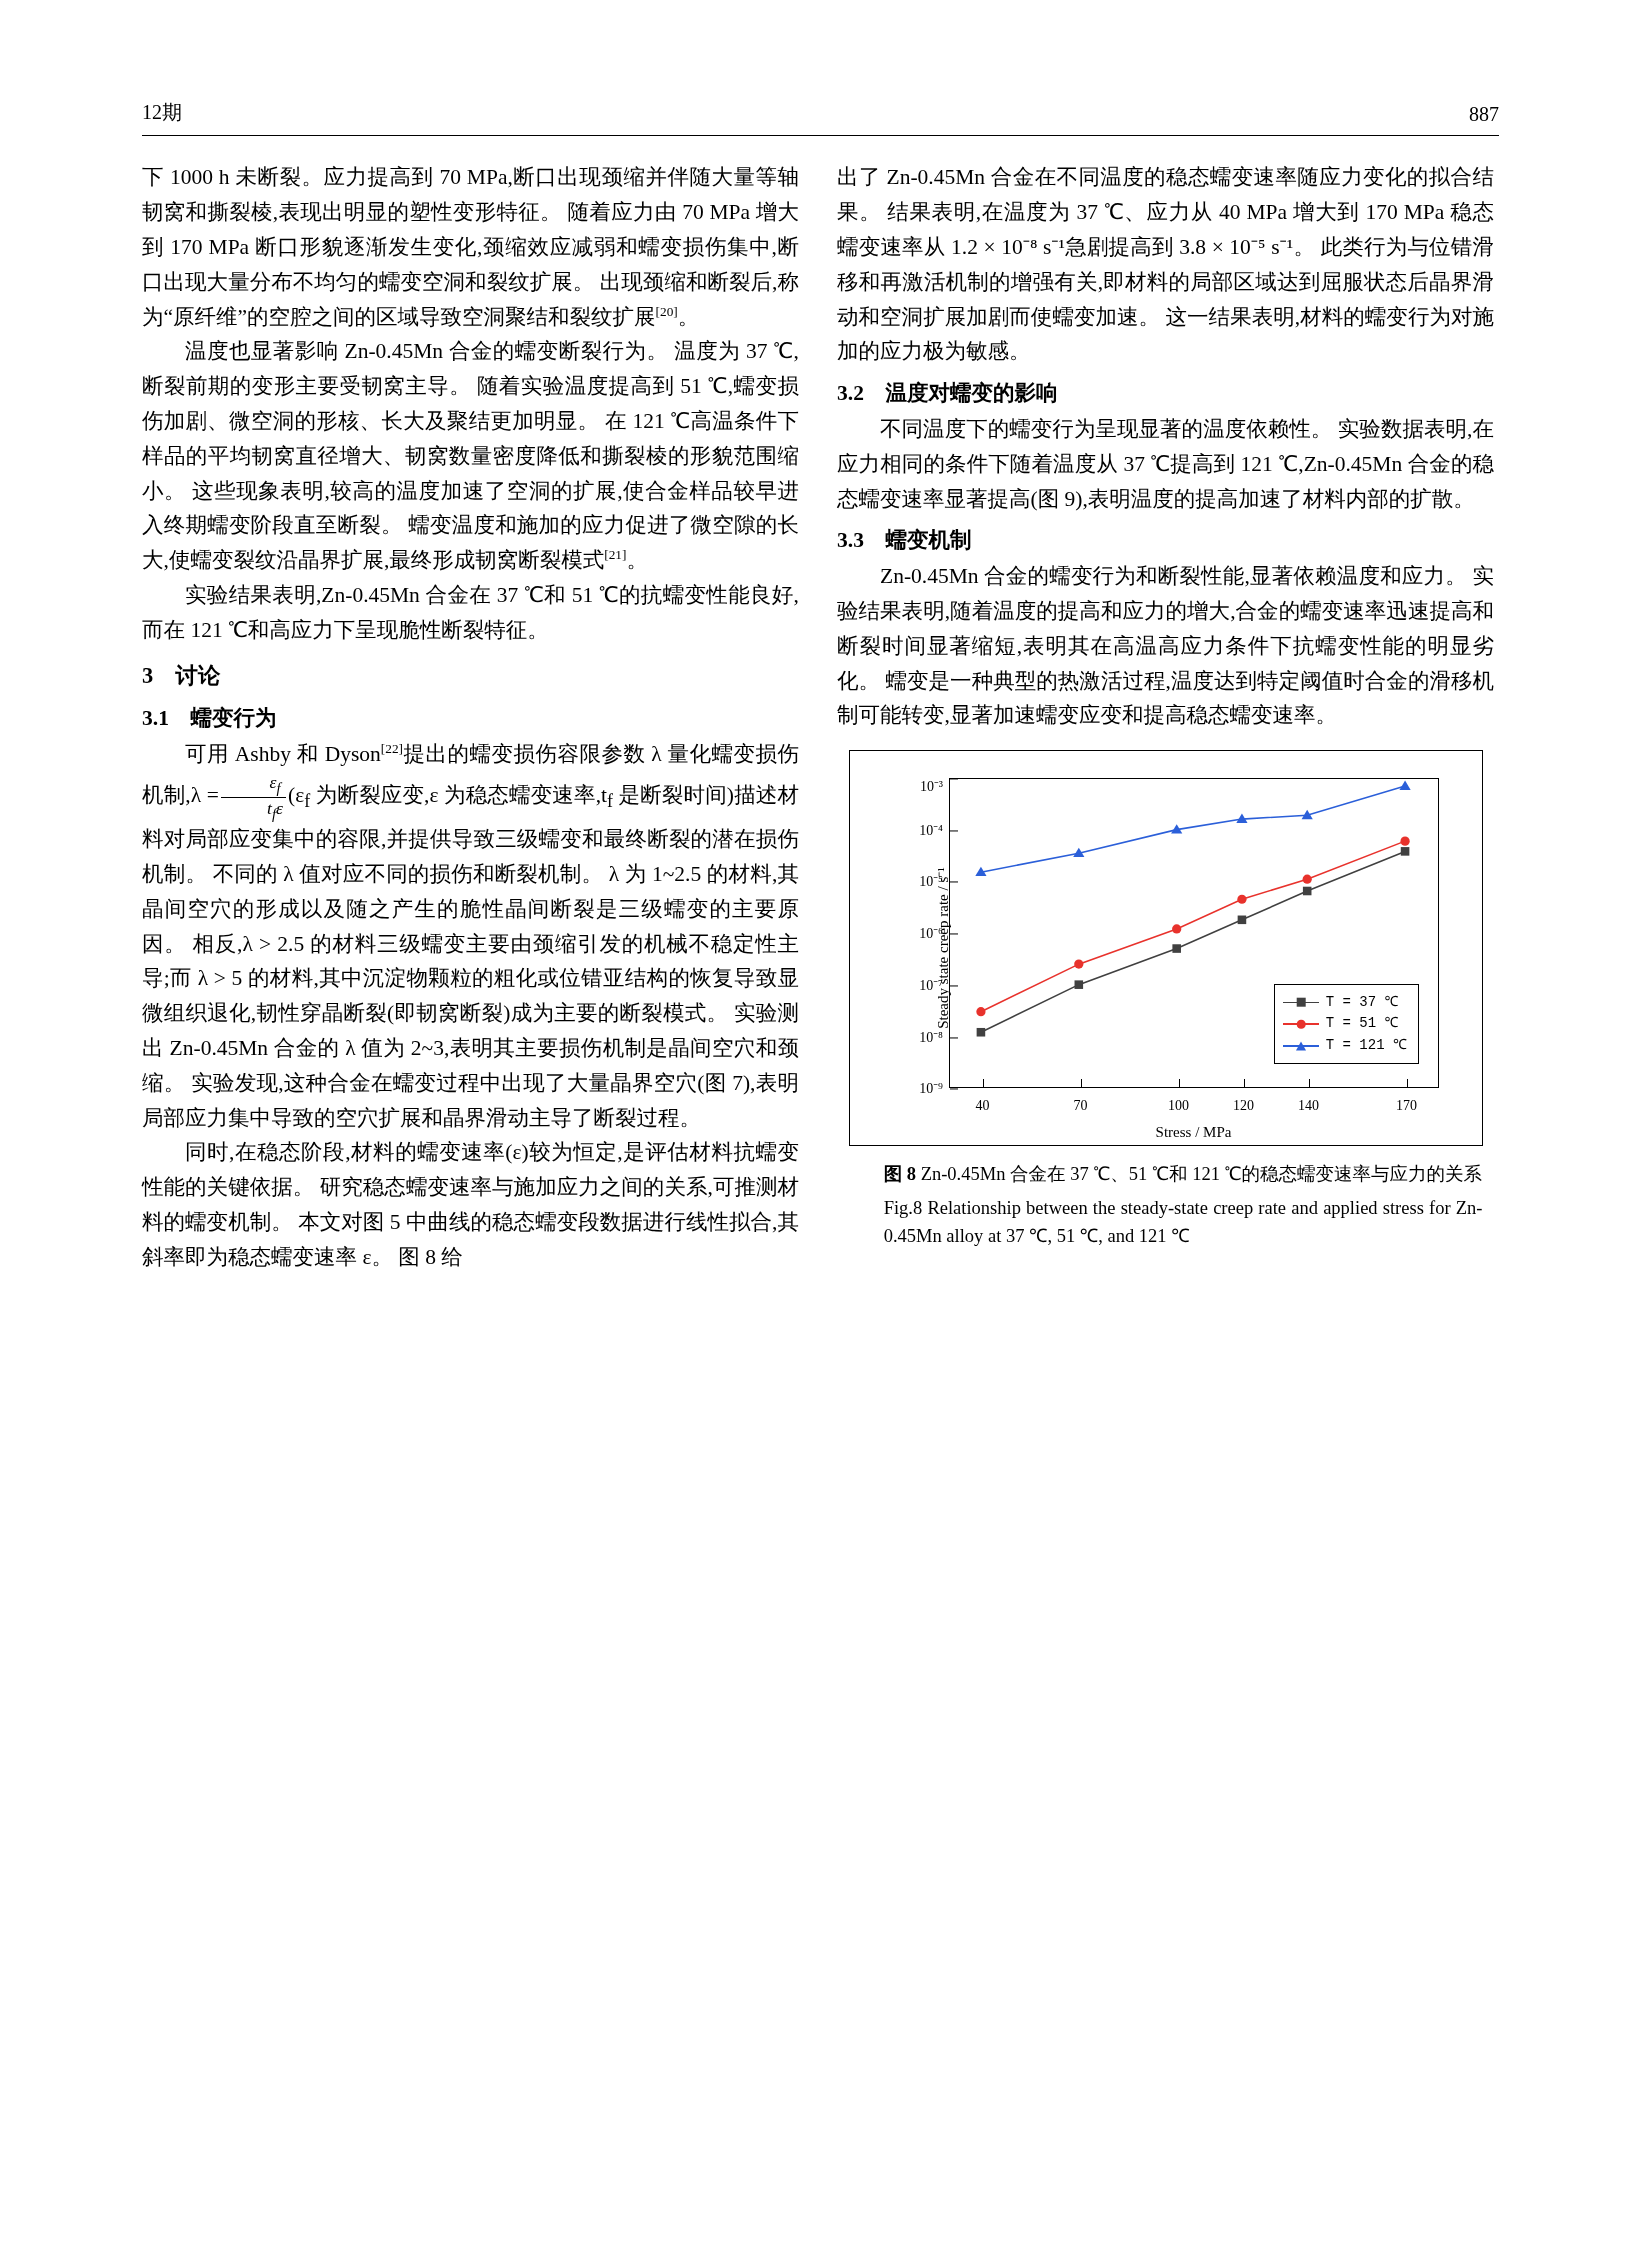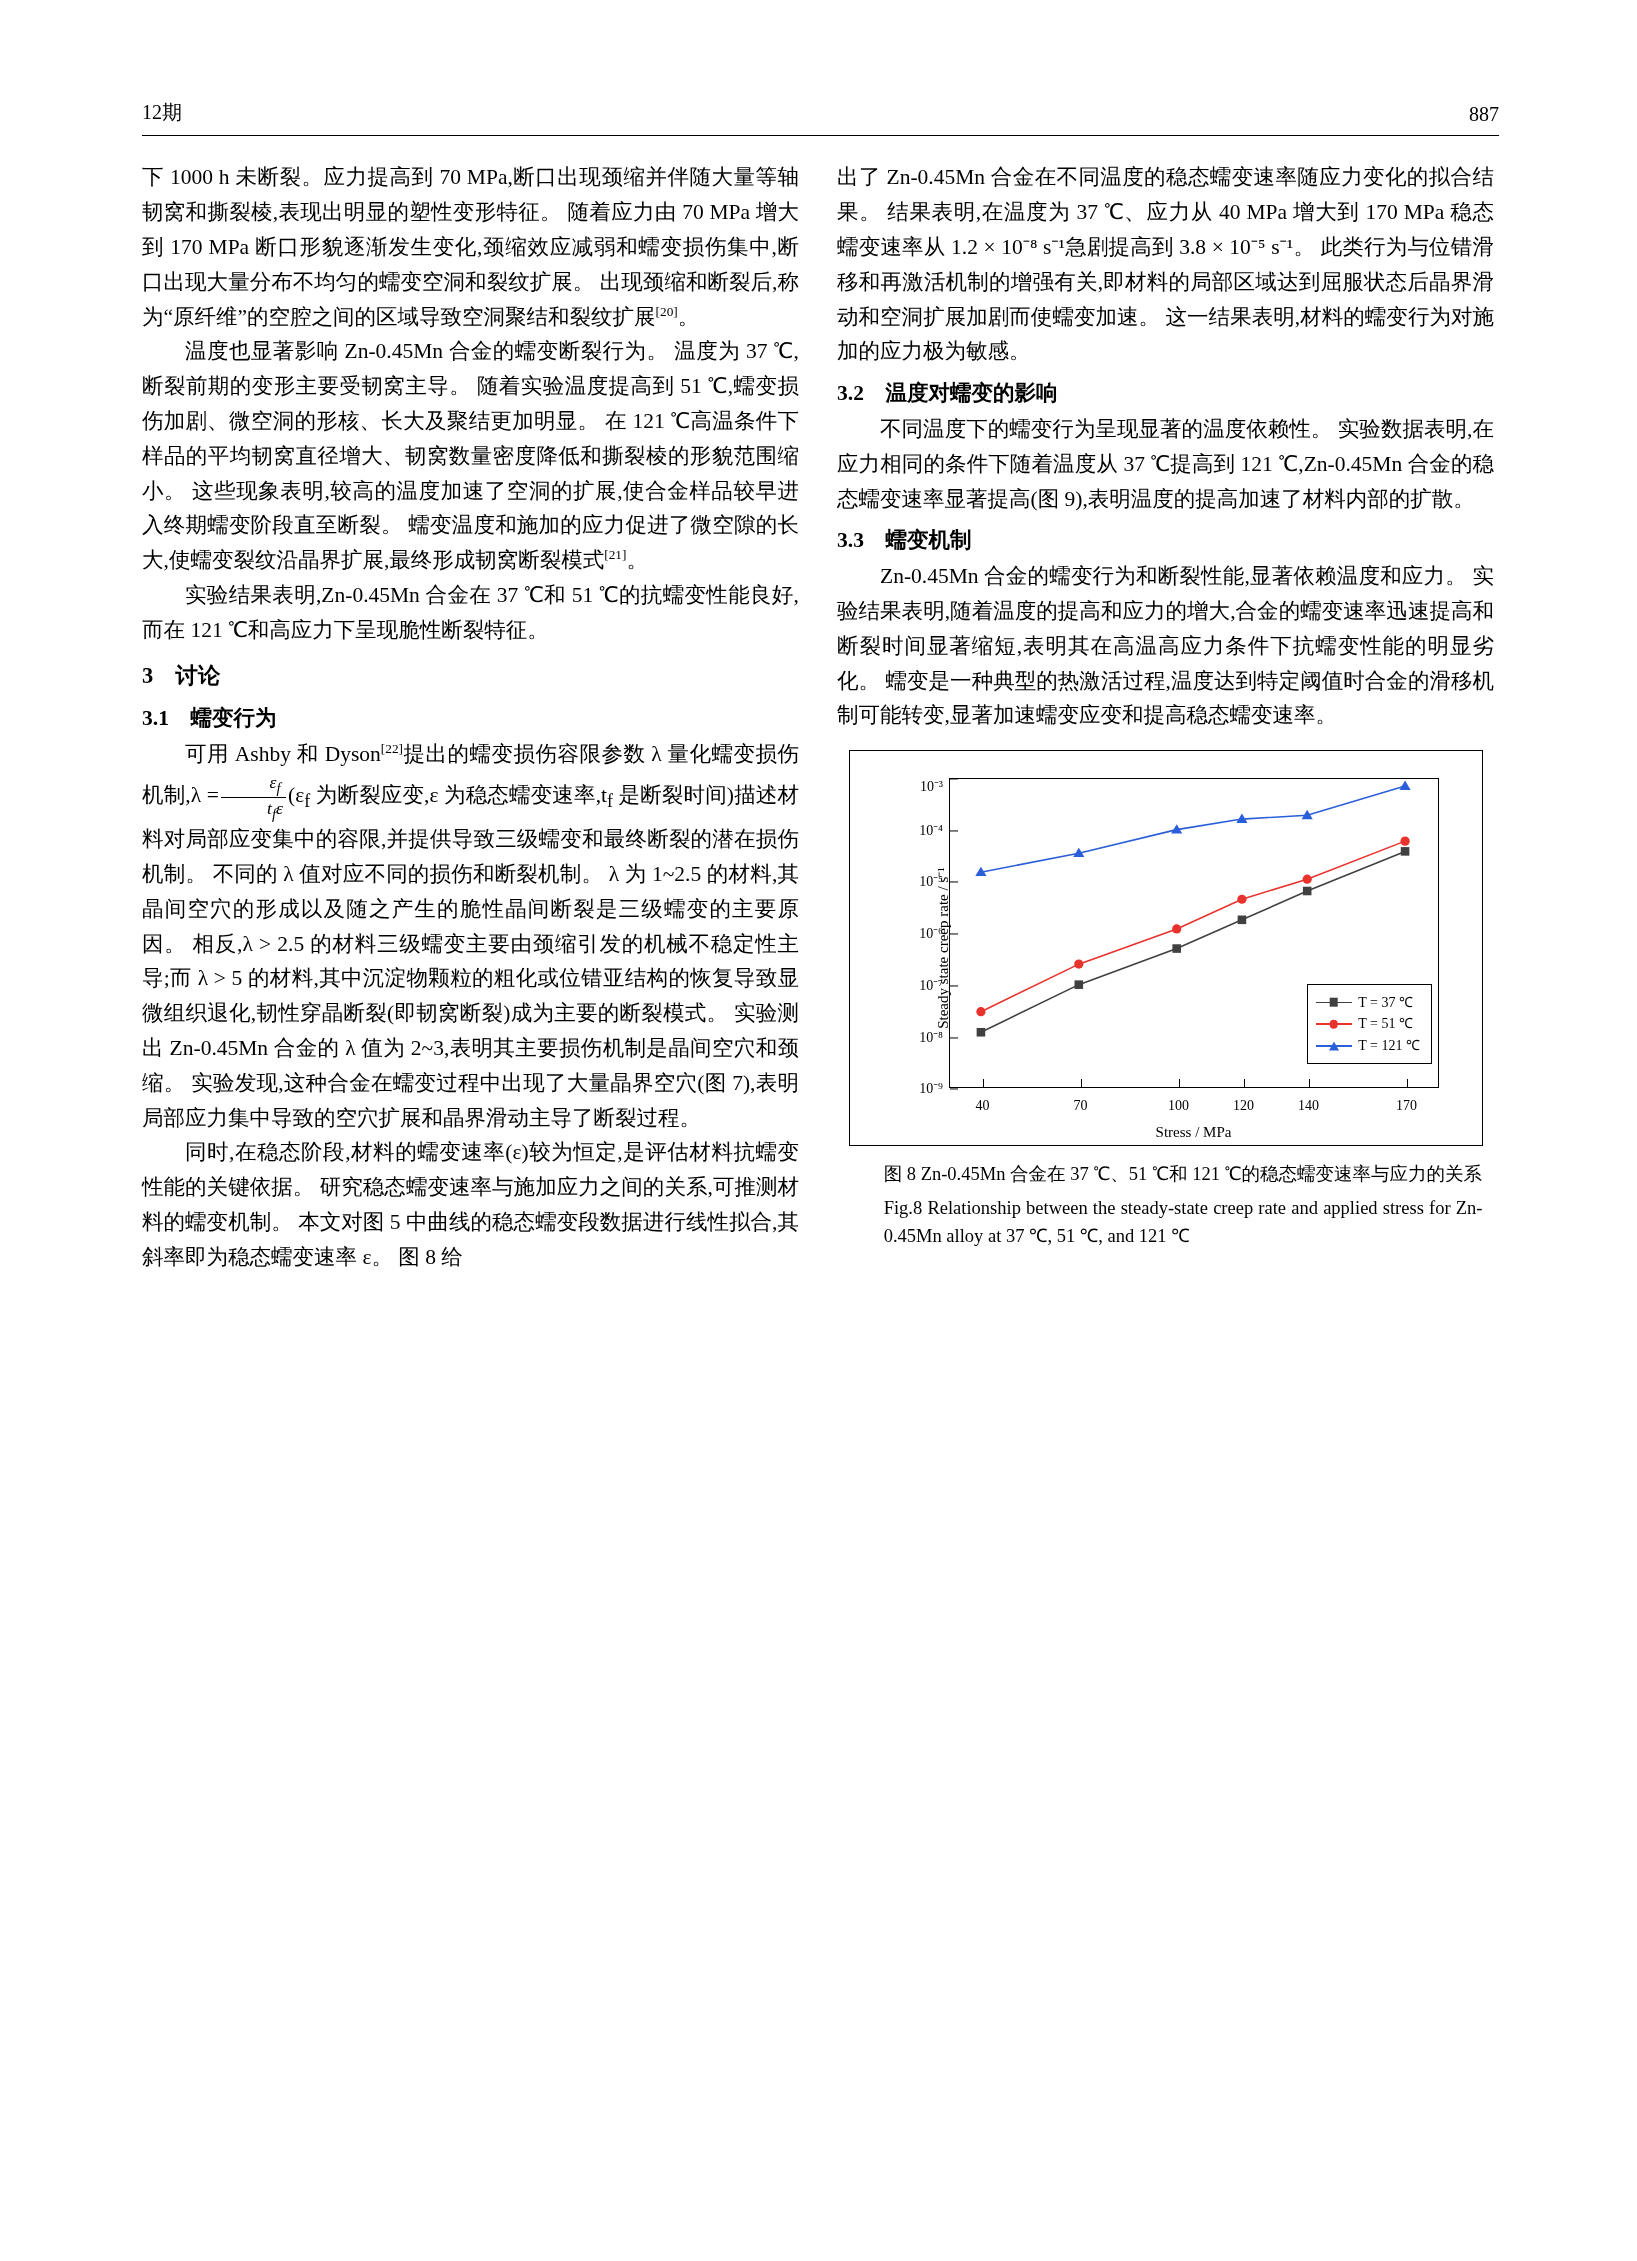--- a/index.html
+++ b/index.html
@@ -115,42 +115,43 @@
   }
   .xlabel {
     position:absolute;
     left:0; right:0;
     top:calc(100% + 33px);
     text-align:center;
     font-size:15px;
   }
   .legend {
     position:absolute;
-    right:6px; bottom:22.4px;
+    right:19px; bottom:22.4px;
     border:0.9px solid #000;
     background:#fff;
     padding:6.6px 10.6px 6.6px 8px;
     font-size:14px;
     line-height:1.55;
+    font-family:Liberation Mono, monospace;
   }
   .legend .row { display:flex; align-items:center; white-space:nowrap; }
   .legend .swatch { width:36px; height:10.6px; position:relative; margin-right:6.6px; }
   .legend .swatch .ln { position:absolute; left:0; right:0; top:4.6px; height:1.6px; }
   .legend .swatch .mk { position:absolute; left:50%; top:50%; transform:translate(-50%,-50%); }
   .mk-sq { width:8.6px; height:8.6px; background:#404040; }
   .mk-ci { width:8.6px; height:8.6px; background:#e8322c; border-radius:50%; }
   .mk-tr { width:0; height:0; border-left:5.3px solid transparent; border-right:5.3px solid transparent; border-bottom:9.2px solid #2b5fd9; }
   .caption {
     width:634px;
     margin:14.5px auto 0 auto;
     font-size:18.5px;
     line-height:1.5;
   }
   .caption .cn { text-indent:0; margin-bottom:6.6px; }
-  .caption .cn b { font-weight:normal; }
+  .caption .cn b { font-weight:bold; }
   .caption .en { text-indent:0; }
   .caption .en b { font-weight:normal; }
   .hang { padding-left:1.9em; text-indent:-1.9em; }
 </style>
 </head>
 <body>
 
 <div class="page">
 
   <div class="runhead">

